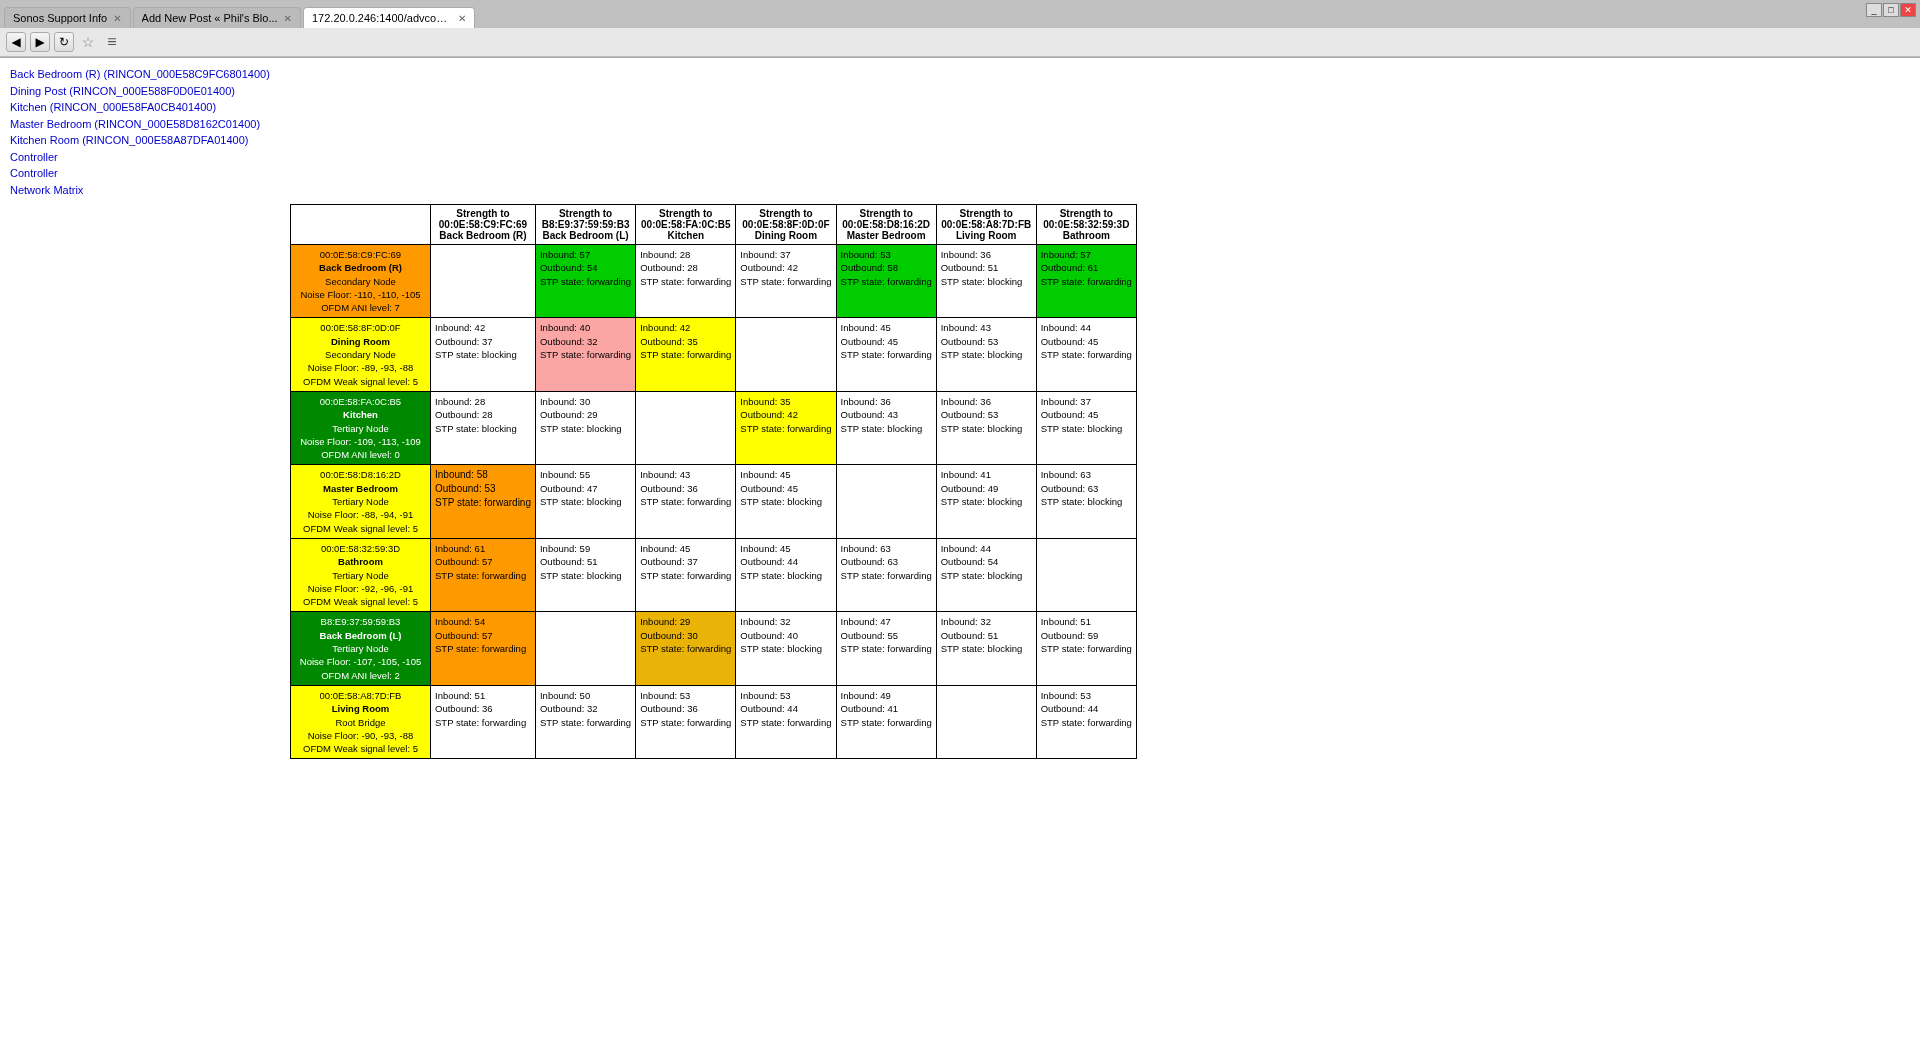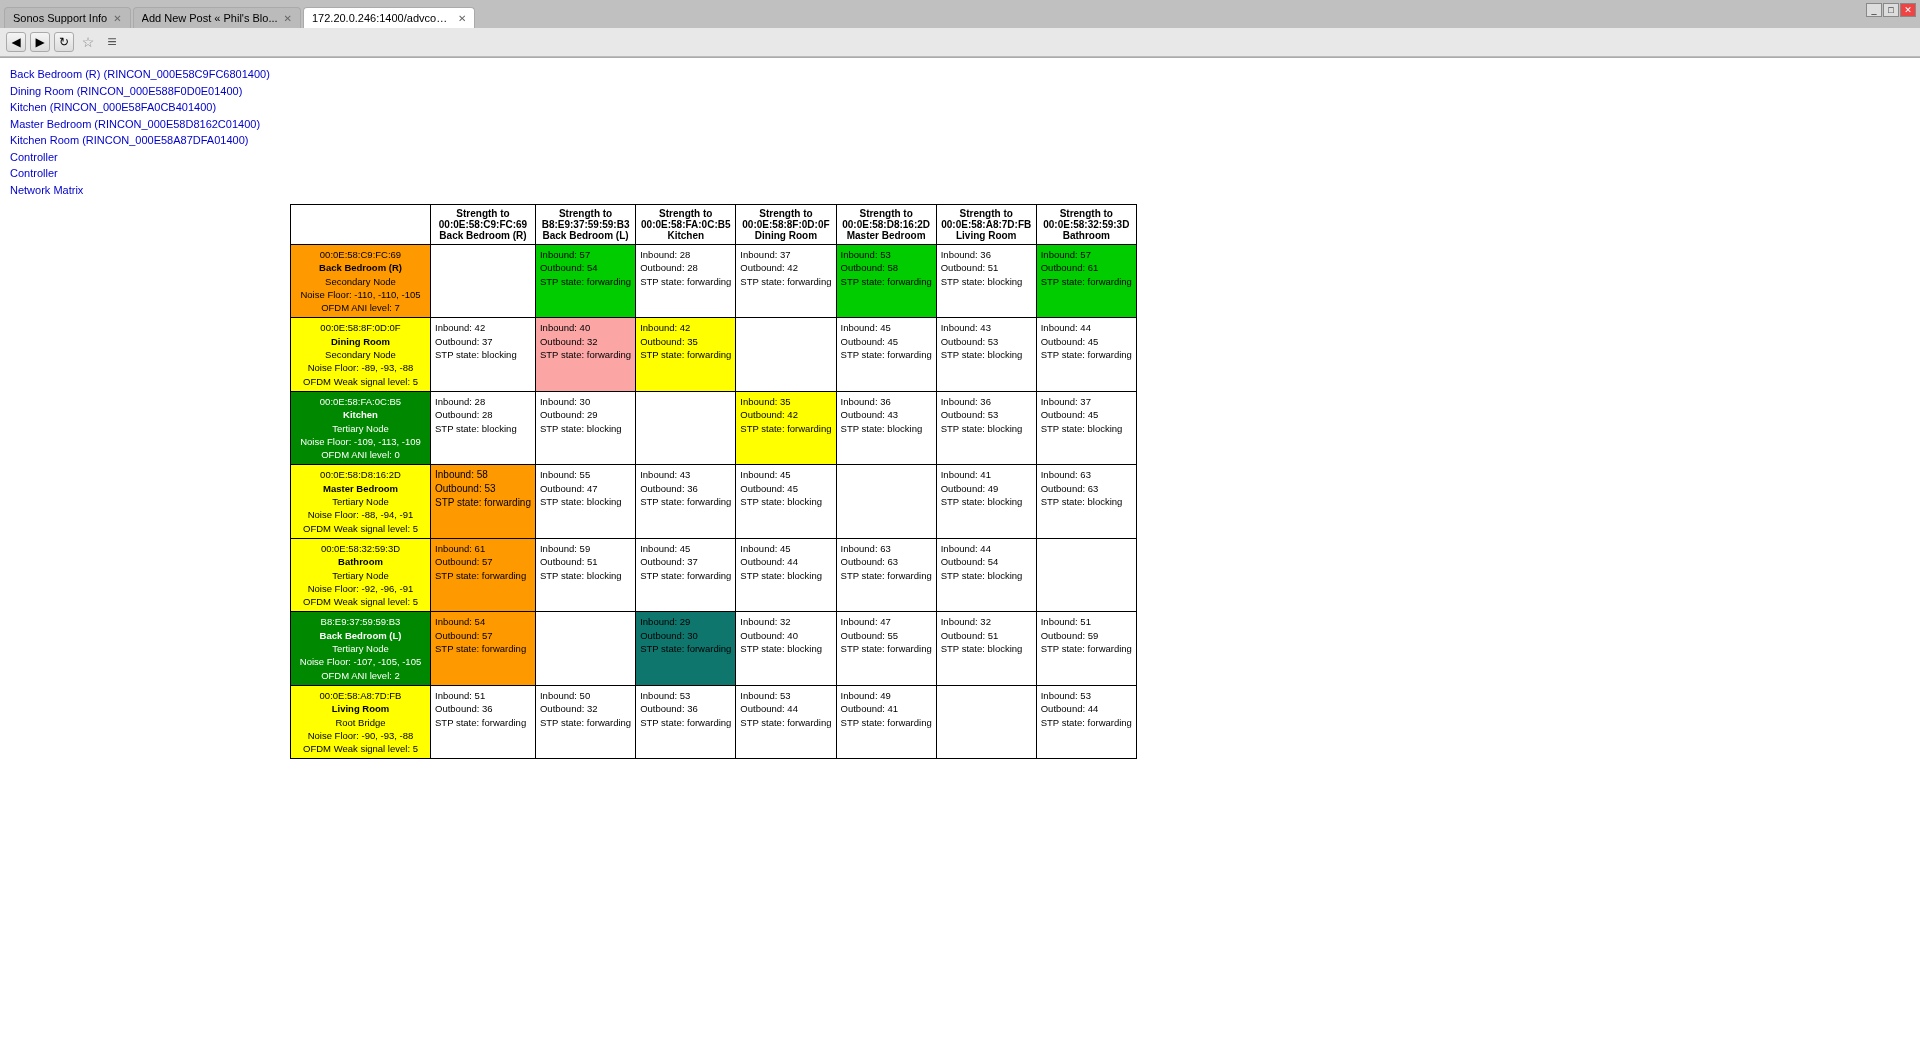--- a/index.html
+++ b/index.html
@@ -63,21 +63,21 @@
       <div class="nav-btn">▶</div>
       <div class="nav-btn">↻</div>
       <div class="star-btn">☆</div>
       <div class="menu-btn">≡</div>
     </div>
   </div>
 
   <div class="page">
     <div class="nav-links">
       <a href="#">Back Bedroom (R) (RINCON_000E58C9FC6801400)</a>
-      <a href="#">Dining Room (RINCON_000E588F0D0E01400)</a>
+      <a href="#">Dining Post (RINCON_000E588F0D0E01400)</a>
       <a href="#">Kitchen (RINCON_000E58FA0CB401400)</a>
       <a href="#">Master Bedroom (RINCON_000E58D8162C01400)</a>
       <a href="#">Kitchen Room (RINCON_000E58A87DFA01400)</a>
       <a href="#">Controller</a>
       <a href="#">Controller</a>
       <a href="#">Network Matrix</a>
     </div>
 
     <div class="matrix-container">
       <table id="matrix-table">
@@ -143,21 +143,21 @@
               <td style="font-size: 9.5px; line-height: 1.4; min-width: 100px; background: rgb(255, 255, 255);">Inbound: 45<br>Outbound: 37<br>STP state: forwarding</td>
               <td style="font-size: 9.5px; line-height: 1.4; min-width: 100px; background: rgb(255, 255, 255);">Inbound: 45<br>Outbound: 44<br>STP state: blocking</td>
               <td style="font-size: 9.5px; line-height: 1.4; min-width: 100px; background: rgb(255, 255, 255);">Inbound: 63<br>Outbound: 63<br>STP state: forwarding</td>
               <td style="font-size: 9.5px; line-height: 1.4; min-width: 100px; background: rgb(255, 255, 255);">Inbound: 44<br>Outbound: 54<br>STP state: blocking</td>
               <td style="font-size: 9.5px; line-height: 1.4; min-width: 100px; background: rgb(255, 255, 255);"></td>
             </tr>
             <tr>
               <td style="background: rgb(0, 136, 0); color: rgb(255, 255, 255); font-size: 9.5px; text-align: center; line-height: 1.4; min-width: 140px;">B8:E9:37:59:59:B3<br><strong>Back Bedroom (L)</strong><br>Tertiary Node<br>Noise Floor: -107, -105, -105<br>OFDM ANI level: 2</td>
               <td style="font-size: 9.5px; line-height: 1.4; min-width: 100px; background: rgb(255, 153, 0);">Inbound: 54<br>Outbound: 57<br>STP state: forwarding</td>
               <td style="font-size: 9.5px; line-height: 1.4; min-width: 100px; background: rgb(255, 255, 255);"></td>
-              <td style="font-size: 9.5px; line-height: 1.4; min-width: 100px; background: #0f766e;">Inbound: 29<br>Outbound: 30<br>STP state: forwarding</td>
+              <td style="font-size: 9.5px; line-height: 1.4; min-width: 100px; background: #eab308;">Inbound: 29<br>Outbound: 30<br>STP state: forwarding</td>
               <td style="font-size: 9.5px; line-height: 1.4; min-width: 100px; background: rgb(255, 255, 255);">Inbound: 32<br>Outbound: 40<br>STP state: blocking</td>
               <td style="font-size: 9.5px; line-height: 1.4; min-width: 100px; background: rgb(255, 255, 255);">Inbound: 47<br>Outbound: 55<br>STP state: forwarding</td>
               <td style="font-size: 9.5px; line-height: 1.4; min-width: 100px; background: rgb(255, 255, 255);">Inbound: 32<br>Outbound: 51<br>STP state: blocking</td>
               <td style="font-size: 9.5px; line-height: 1.4; min-width: 100px; background: rgb(255, 255, 255);">Inbound: 51<br>Outbound: 59<br>STP state: forwarding</td>
             </tr>
             <tr>
               <td style="background: rgb(255, 255, 0); color: rgb(0, 0, 0); font-size: 9.5px; text-align: center; line-height: 1.4; min-width: 140px;">00:0E:58:A8:7D:FB<br><strong>Living Room</strong><br>Root Bridge<br>Noise Floor: -90, -93, -88<br>OFDM Weak signal level: 5</td>
               <td style="font-size: 9.5px; line-height: 1.4; min-width: 100px; background: rgb(255, 255, 255);">Inbound: 51<br>Outbound: 36<br>STP state: forwarding</td>
               <td style="font-size: 9.5px; line-height: 1.4; min-width: 100px; background: rgb(255, 255, 255);">Inbound: 50<br>Outbound: 32<br>STP state: forwarding</td>
               <td style="font-size: 9.5px; line-height: 1.4; min-width: 100px; background: rgb(255, 255, 255);">Inbound: 53<br>Outbound: 36<br>STP state: forwarding</td>

